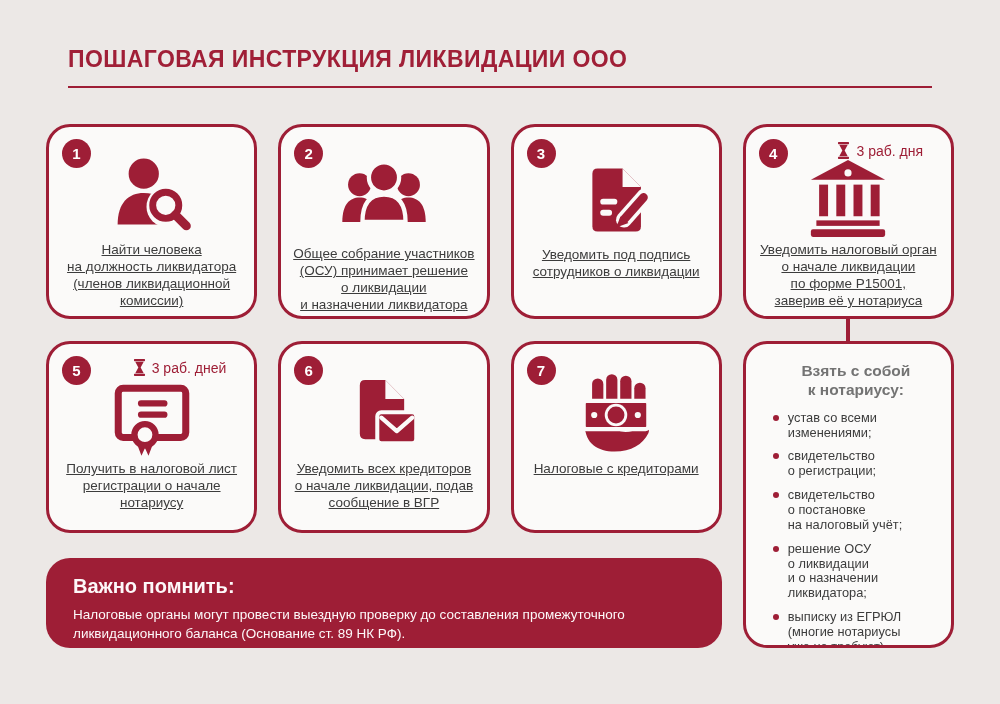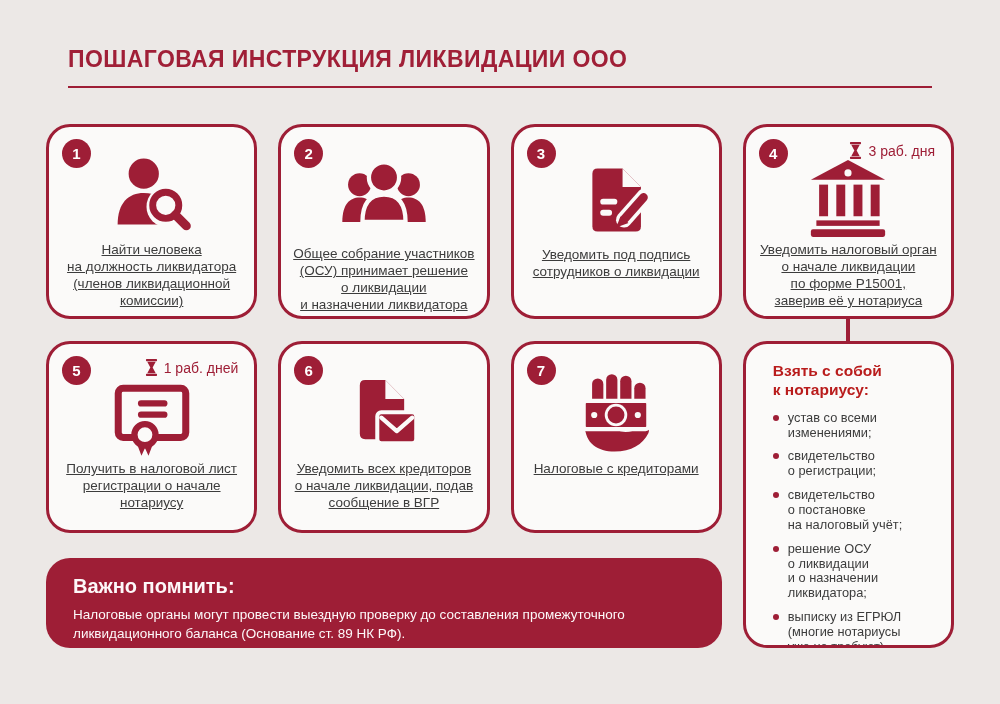--- a/index.html
+++ b/index.html
@@ -50,21 +50,21 @@
     width:29px;height:29px;
     border-radius:50%;
     background:var(--accent);
     color:#fff;
     font-weight:bold;
     font-size:15px;
     display:flex;align-items:center;justify-content:center;
   }
   .duration{
     position:absolute;
-    top:15px;right:16px;
+    top:15px;right:28px;
     display:flex;align-items:center;gap:6px;
     color:var(--accent);
     font-size:14px;
   }
   .icon-wrap{
     flex:1;
     display:flex;align-items:center;justify-content:center;
     padding-top:26px;
   }
   .icon-wrap svg{display:block;}
@@ -97,24 +97,25 @@
     width:100%;height:100%;
     background:var(--card-bg);
     border:3px solid var(--accent);
     border-radius:24px;
     padding:17px 12px 8px 27px;
     overflow:hidden;
   }
   .notary-title{
     font-size:15.5px;
     font-weight:bold;
-    color:#b91c1c;
+    color:#737373;
     line-height:1.25;
     white-space:pre-line;
     margin-bottom:11px;
+    text-align:center;
   }
   .notary-list{list-style:none;}
   .notary-item{
     display:flex;
     gap:9px;
     margin-bottom:9px;
     font-size:12.8px;
     line-height:1.16;
   }
   .bullet-dot{
@@ -243,21 +244,21 @@
   </div>
 
   <div class="step-card">
     <div class="badge">5</div>
     <div class="duration">
       <svg width="13" height="17" viewBox="0 0 20 26">
         <rect x="1.5" y="0" width="17" height="3.2" rx="1" fill="#9e1e36"></rect>
         <rect x="1.5" y="22.8" width="17" height="3.2" rx="1" fill="#9e1e36"></rect>
         <path d="M3.5 4.2 H16.5 L11.8 13 L16.5 21.8 H3.5 L8.2 13 Z" fill="#9e1e36"></path>
       </svg>
-      <span>1 раб. дней</span>
+      <span>3 раб. дней</span>
     </div>
     <div class="icon-wrap">
       <svg width="90" height="90" viewBox="0 0 64 64">
         <rect x="8" y="13" width="48" height="35" rx="3.5" fill="none" stroke="#9e1e36" stroke-width="5"></rect>
         <rect x="22" y="21.5" width="21" height="4.5" rx="2.2" fill="#9e1e36"></rect>
         <rect x="22" y="29.5" width="21" height="4.5" rx="2.2" fill="#9e1e36"></rect>
         <path d="M20 49 L24.5 61 L27 55.5 L29.5 61 L34 49 Z" fill="#9e1e36"></path>
         <circle cx="27" cy="46" r="7.5" fill="#fbfaf9" stroke="#9e1e36" stroke-width="4.5"></circle>
       </svg>
     </div>

